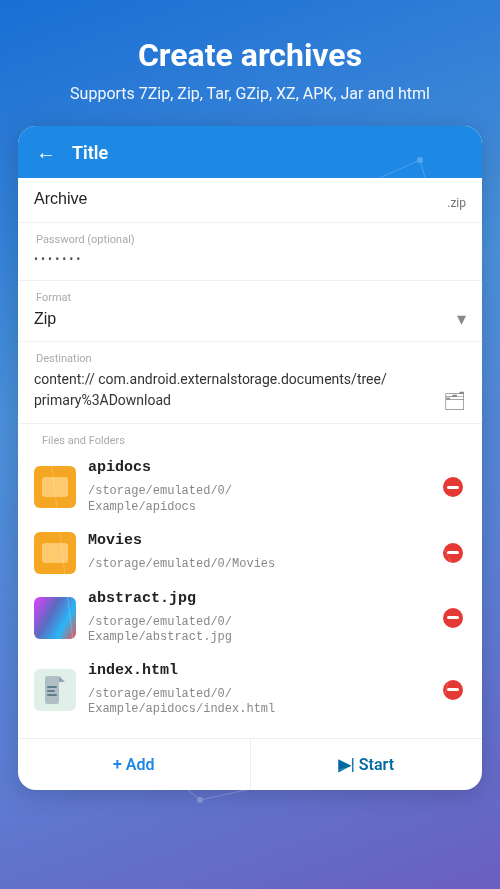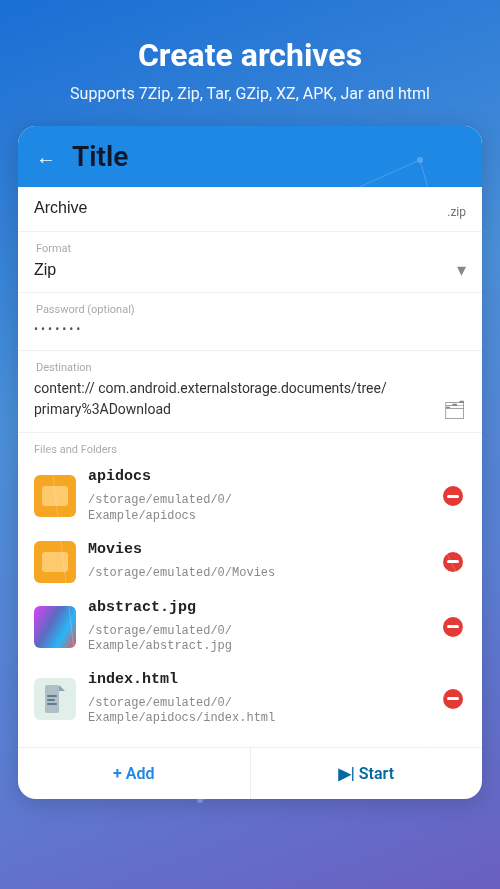--- a/index.html
+++ b/index.html
@@ -56,22 +56,22 @@
       gap: 16px;
     }
 
     .back-arrow {
       color: white;
       font-size: 20px;
       cursor: pointer;
     }
 
     .card-topbar-title {
-      color: #0f172a;
-      font-size: 28px;
+      color: #ffffff;
+      font-size: 18px;
       font-weight: 600;
     }
 
     .card-body {
       padding: 0;
     }
 
     .field-group {
       padding: 10px 16px 12px;
       border-bottom: 1px solid #f0f0f0;
@@ -132,20 +132,21 @@
 
     .folder-icon-sm {
       font-size: 18px;
       color: #888;
     }
 
     .section-label {
       font-size: 11px;
       color: #aaa;
       padding: 10px 16px 4px;
+      margin-left: 8px;
     }
 
     .files-list {
       padding: 0 8px 8px;
     }
 
     .file-item {
       display: flex;
       align-items: center;
       padding: 8px 8px;
@@ -310,37 +311,37 @@
   <div class="card-body">
 
     <div class="field-group">
       <div class="field-row">
         <input class="field-input" type="text" value="Archive" style="">
         <span class="field-suffix">.zip</span>
       </div>
     </div>
 
     <div class="field-group">
+      <div class="field-label">Password (optional)</div>
+      <div class="field-row">
+        <span class="password-dots field-input">•••••••</span>
+      </div>
+    </div>
+
+    <div class="field-group">
       <div class="field-label">Format</div>
       <div class="field-row">
         <select class="field-select">
           <option>Zip</option>
           <option>7Zip</option>
           <option>Tar</option>
           <option>GZip</option>
           <option>XZ</option>
         </select>
         <span class="dropdown-arrow">▾</span>
-      </div>
-    </div>
-
-    <div class="field-group">
-      <div class="field-label">Password (optional)</div>
-      <div class="field-row">
-        <span class="password-dots field-input">•••••••</span>
       </div>
     </div>
 
     <div class="field-group">
       <div class="field-label">Destination</div>
       <div class="field-row">
         <div class="destination-text">content://
 com.android.externalstorage.documents/tree/
 primary%3ADownload</div>
         <span class="folder-icon-sm">🗂</span>

